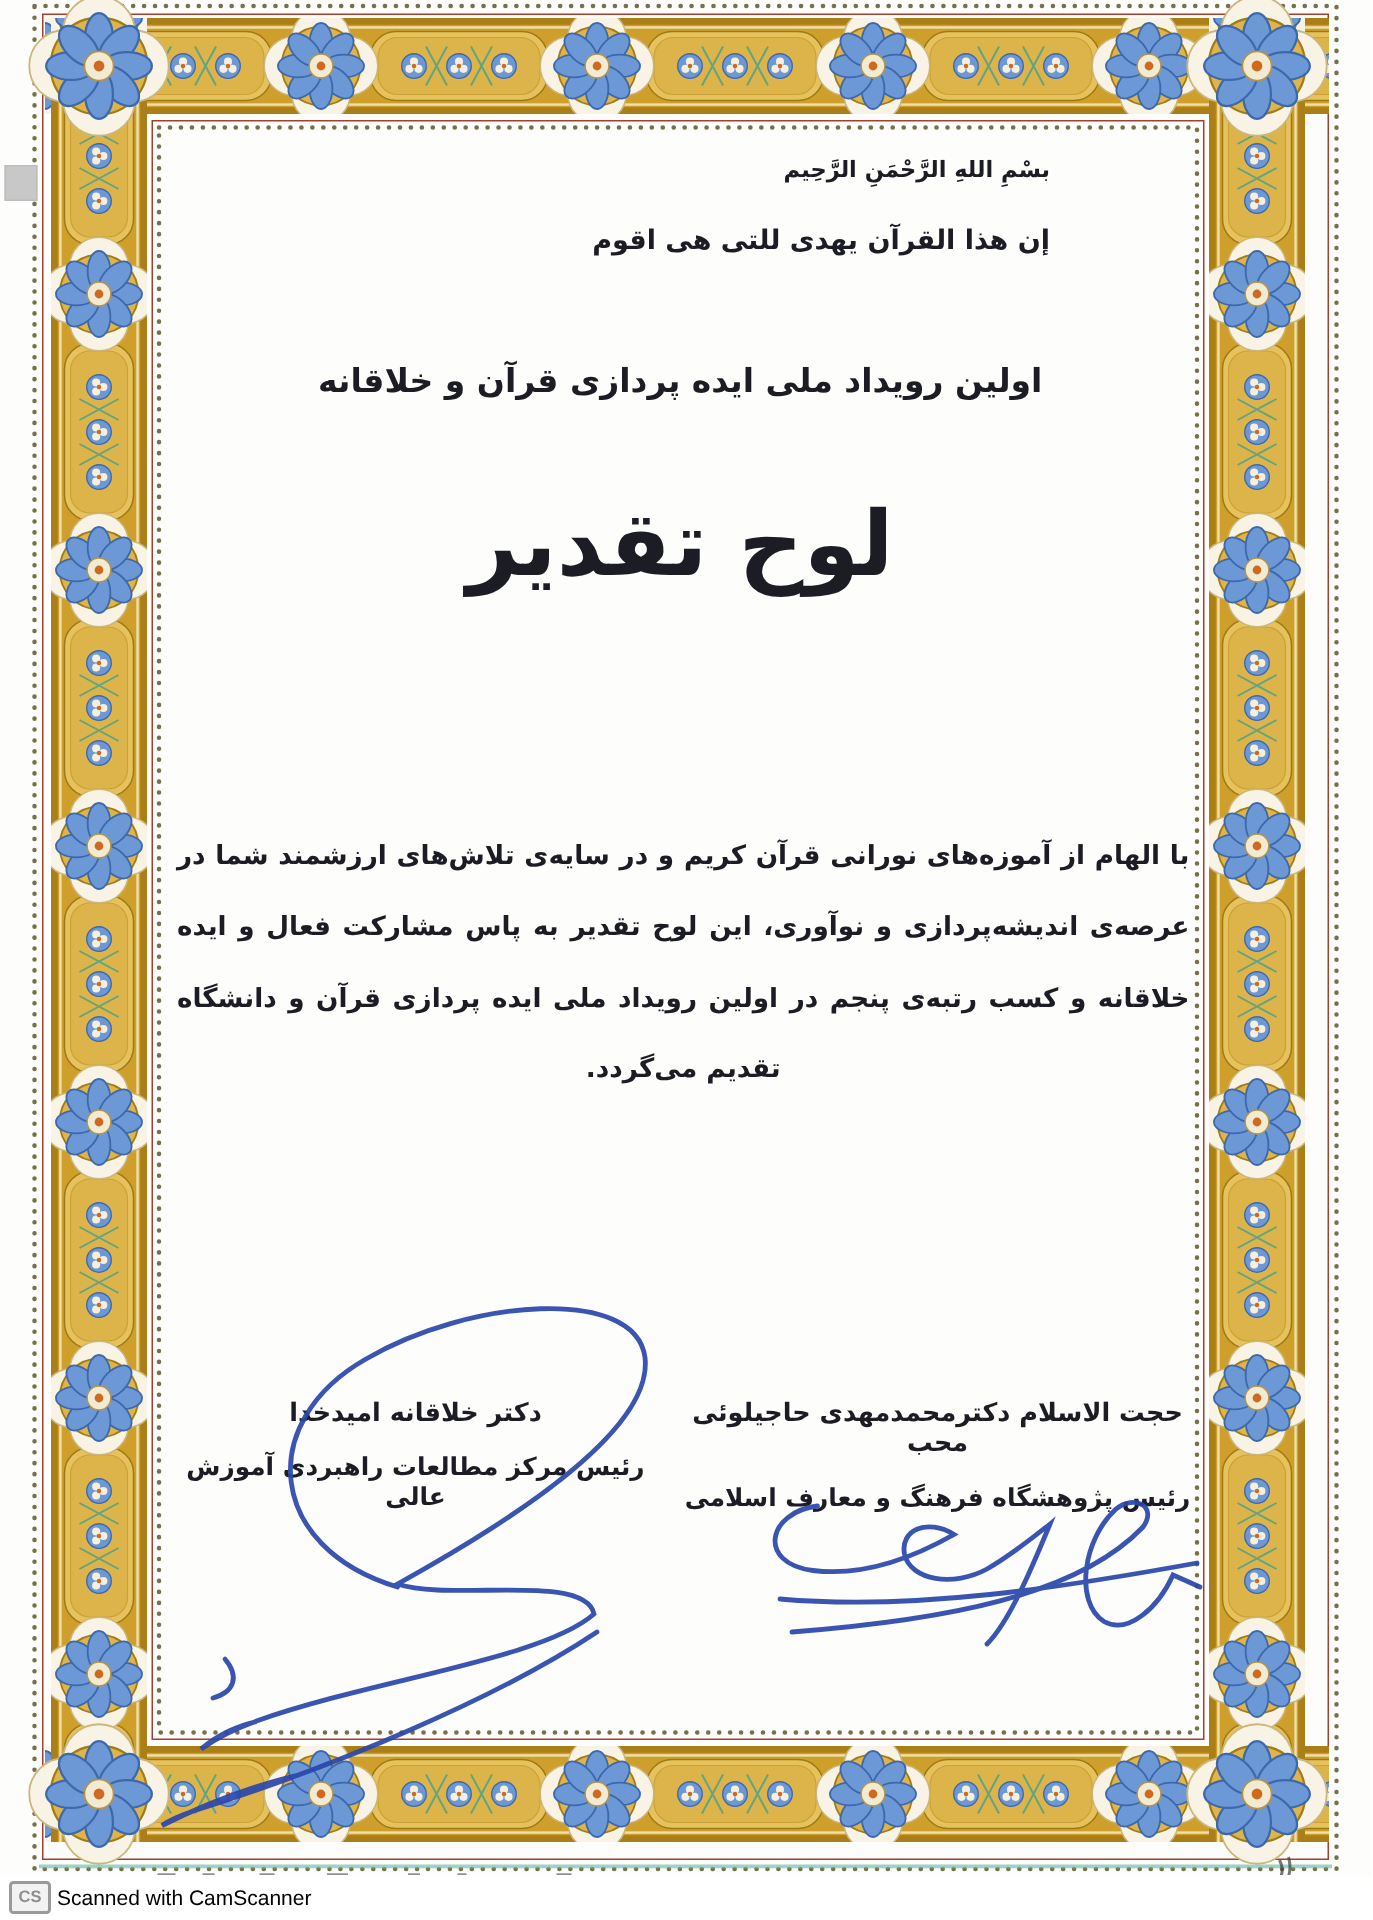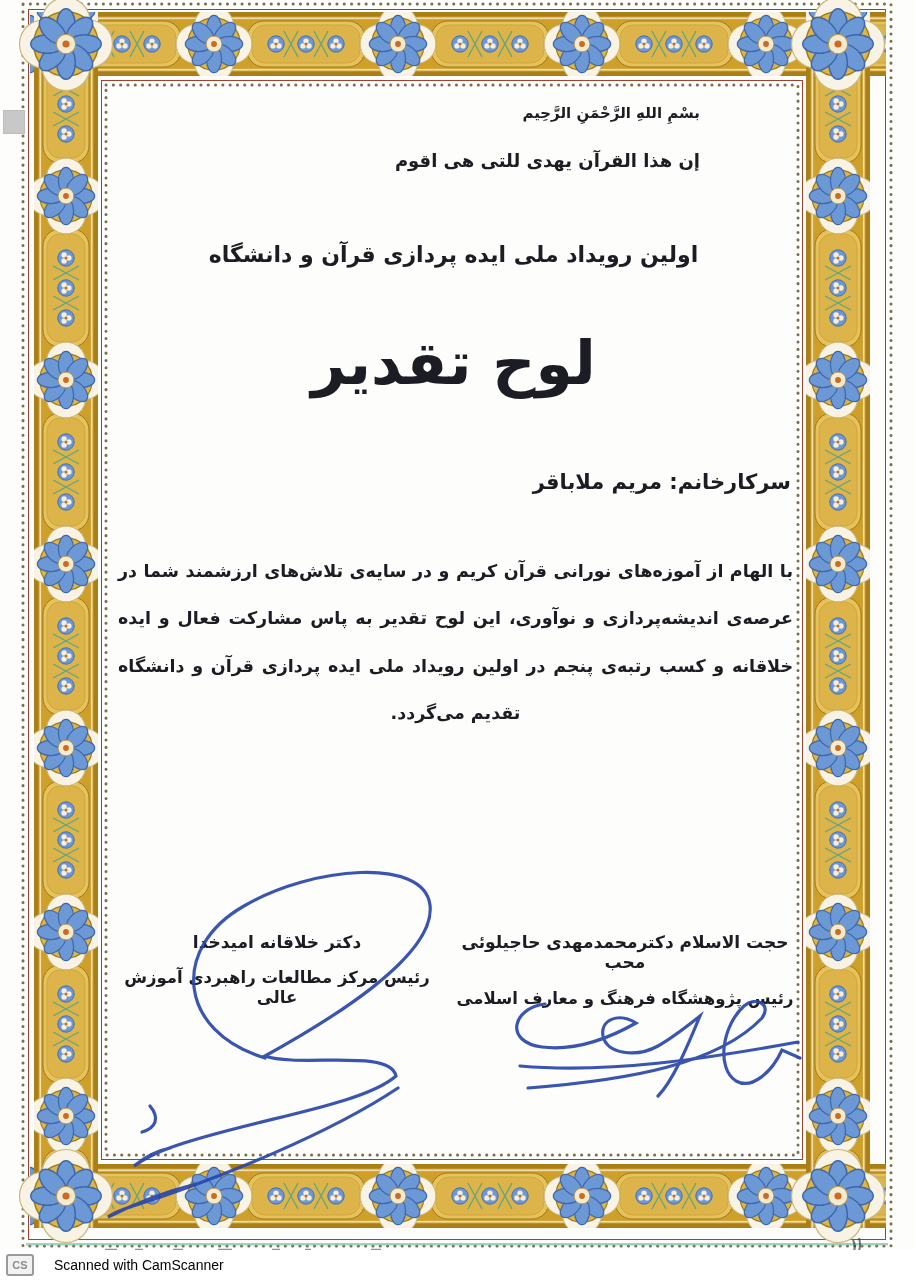--- a/index.html
+++ b/index.html
@@ -21,21 +21,21 @@
   .body-par{position:absolute;left:6px;right:2px;font-size:17.5px;line-height:2.7;text-align:justify;text-align-last:center;}
   .p1{top:464px;}
   .p2{top:616px;}
   .sig-block{position:absolute;top:848px;text-align:center;font-size:17px;line-height:1.2;}
   .sig-right{right:0;width:340px;}
   .sig-left{left:10px;width:310px;}
   .sig-block .sig-title{margin-top:16px;font-size:16.5px;}
   .corner-artifact{position:absolute;left:3px;top:110px;width:20px;height:22px;background:#c8c8c8;border:1px solid #bdbdbd;}
   .scan-footer{
     position:absolute;left:0;right:0;bottom:0;height:30px;background:#ffffff;
-    display:flex;align-items:center;gap:20px;padding-left:6px;
+    display:flex;align-items:center;gap:4px;padding-left:6px;
     font-family:"Liberation Sans",sans-serif;
   }
   .cs-badge{
     width:24px;height:18px;border:2px solid #9a9a9a;border-radius:3px;background:#f2f2f2;
     color:#8d8d8d;font-size:11px;font-weight:bold;display:flex;align-items:center;justify-content:center;
   }
   .scan-label{color:#000000;font-size:14px;}
 </style>
 </head>
 <body>
@@ -143,23 +143,22 @@
     <rect x="26" y="1243" width="862" height="2.5" fill="#74bfae" opacity="0.7"></rect>
     <path d="M105 1250 h12 m18 0 h8 m30 0 h10 m35 0 h14 m40 0 h8 m25 0 h6 m60 0 h10" stroke="#4a4a4a" stroke-width="2.5" opacity="0.6" fill="none"></path>
     <path d="M853 1240 q3 6 1 11 M859 1238 q2 7 0 13" stroke="#3a3a3a" stroke-width="2" opacity="0.7" fill="none"></path>
   </svg>
 
   <div class="corner-artifact"></div>
 
   <div class="content">
     <div class="bismillah">بسْمِ اللهِ الرَّحْمَنِ الرَّحِیم</div>
     <div class="verse">إن هذا القرآن یهدی للتی هی اقوم</div>
-    <div class="event-name">اولین رویداد ملی ایده پردازی قرآن و دانشگاه</div>
+    <div class="event-name">اولین رویداد ملی ایده پردازی قرآن و خلاقانه</div>
     <div class="main-title">لوح تقدیر</div>
-    <div class="recipient">سرکارخانم: مریم ملاباقر</div>
     <div class="body-par p1">با الهام از آموزه‌های نورانی قرآن کریم و در سایه‌ی تلاش‌های ارزشمند شما در عرصه‌ی اندیشه‌پردازی و نوآوری، این لوح تقدیر به پاس مشارکت فعال و ایده خلاقانه و کسب رتبه‌ی پنجم در اولین رویداد ملی ایده پردازی قرآن و دانشگاه تقدیم می‌گردد.</div>
 
     <div class="sig-block sig-right">
       <div>حجت الاسلام دکترمحمدمهدی حاجیلوئی محب</div>
       <div class="sig-title">رئیس پژوهشگاه فرهنگ و معارف اسلامی</div>
     </div>
     <div class="sig-block sig-left">
       <div>دکتر خلاقانه امیدخدا</div>
       <div class="sig-title">رئیس مرکز مطالعات راهبردی آموزش عالی</div>
     </div>

